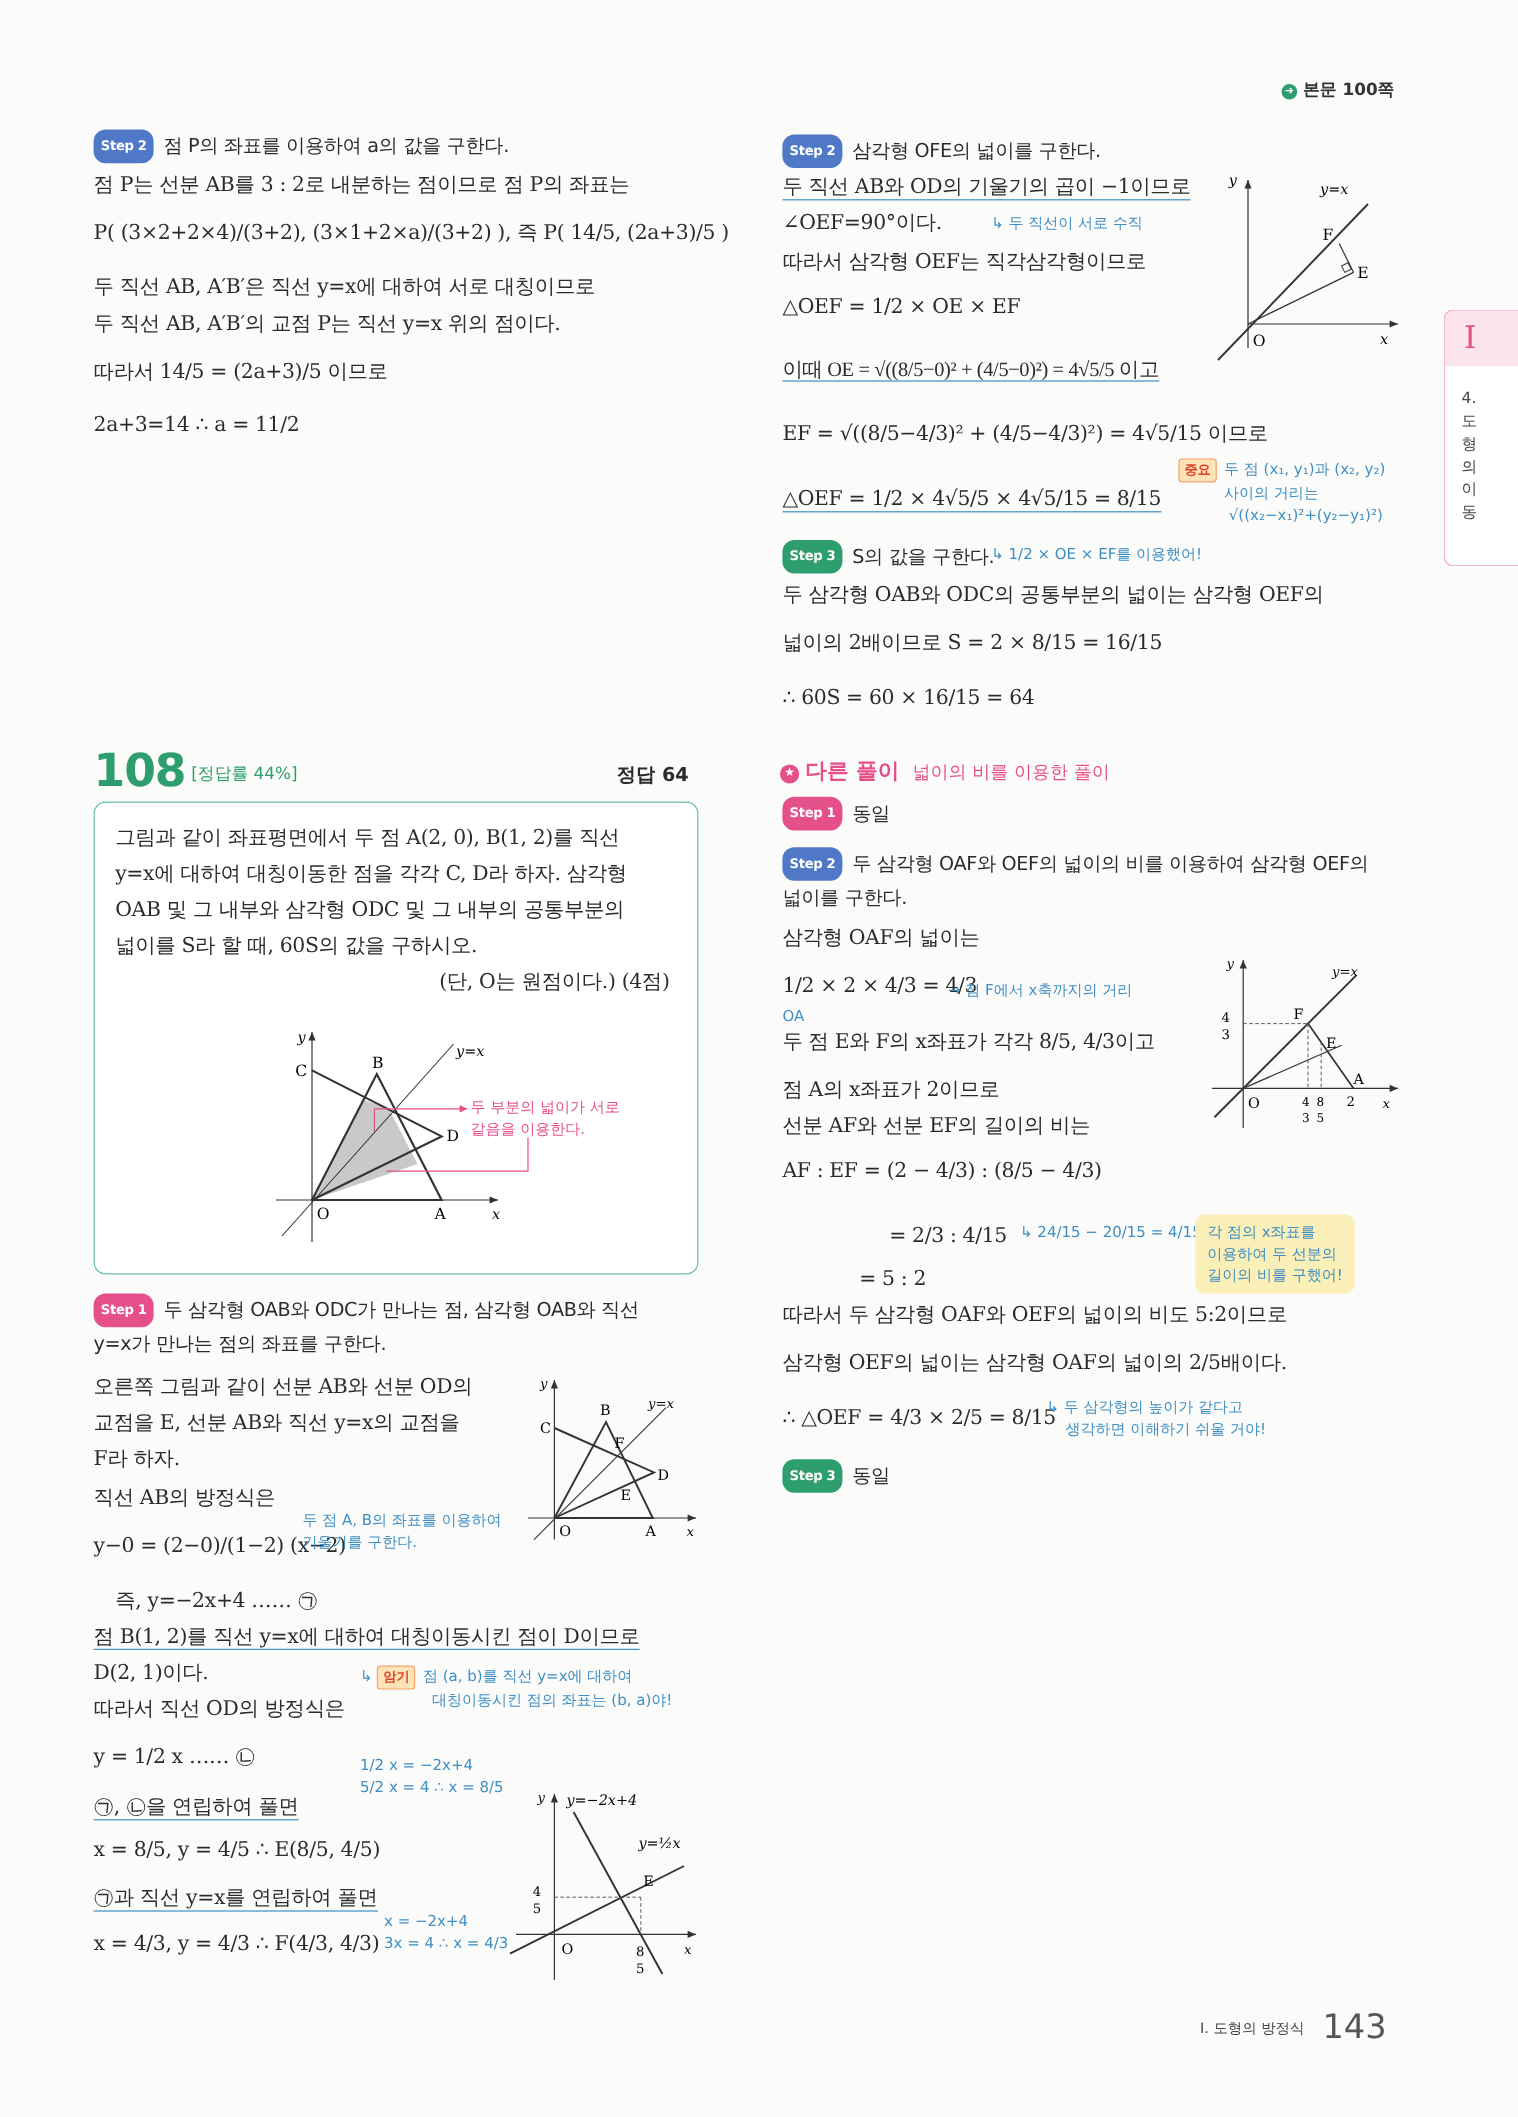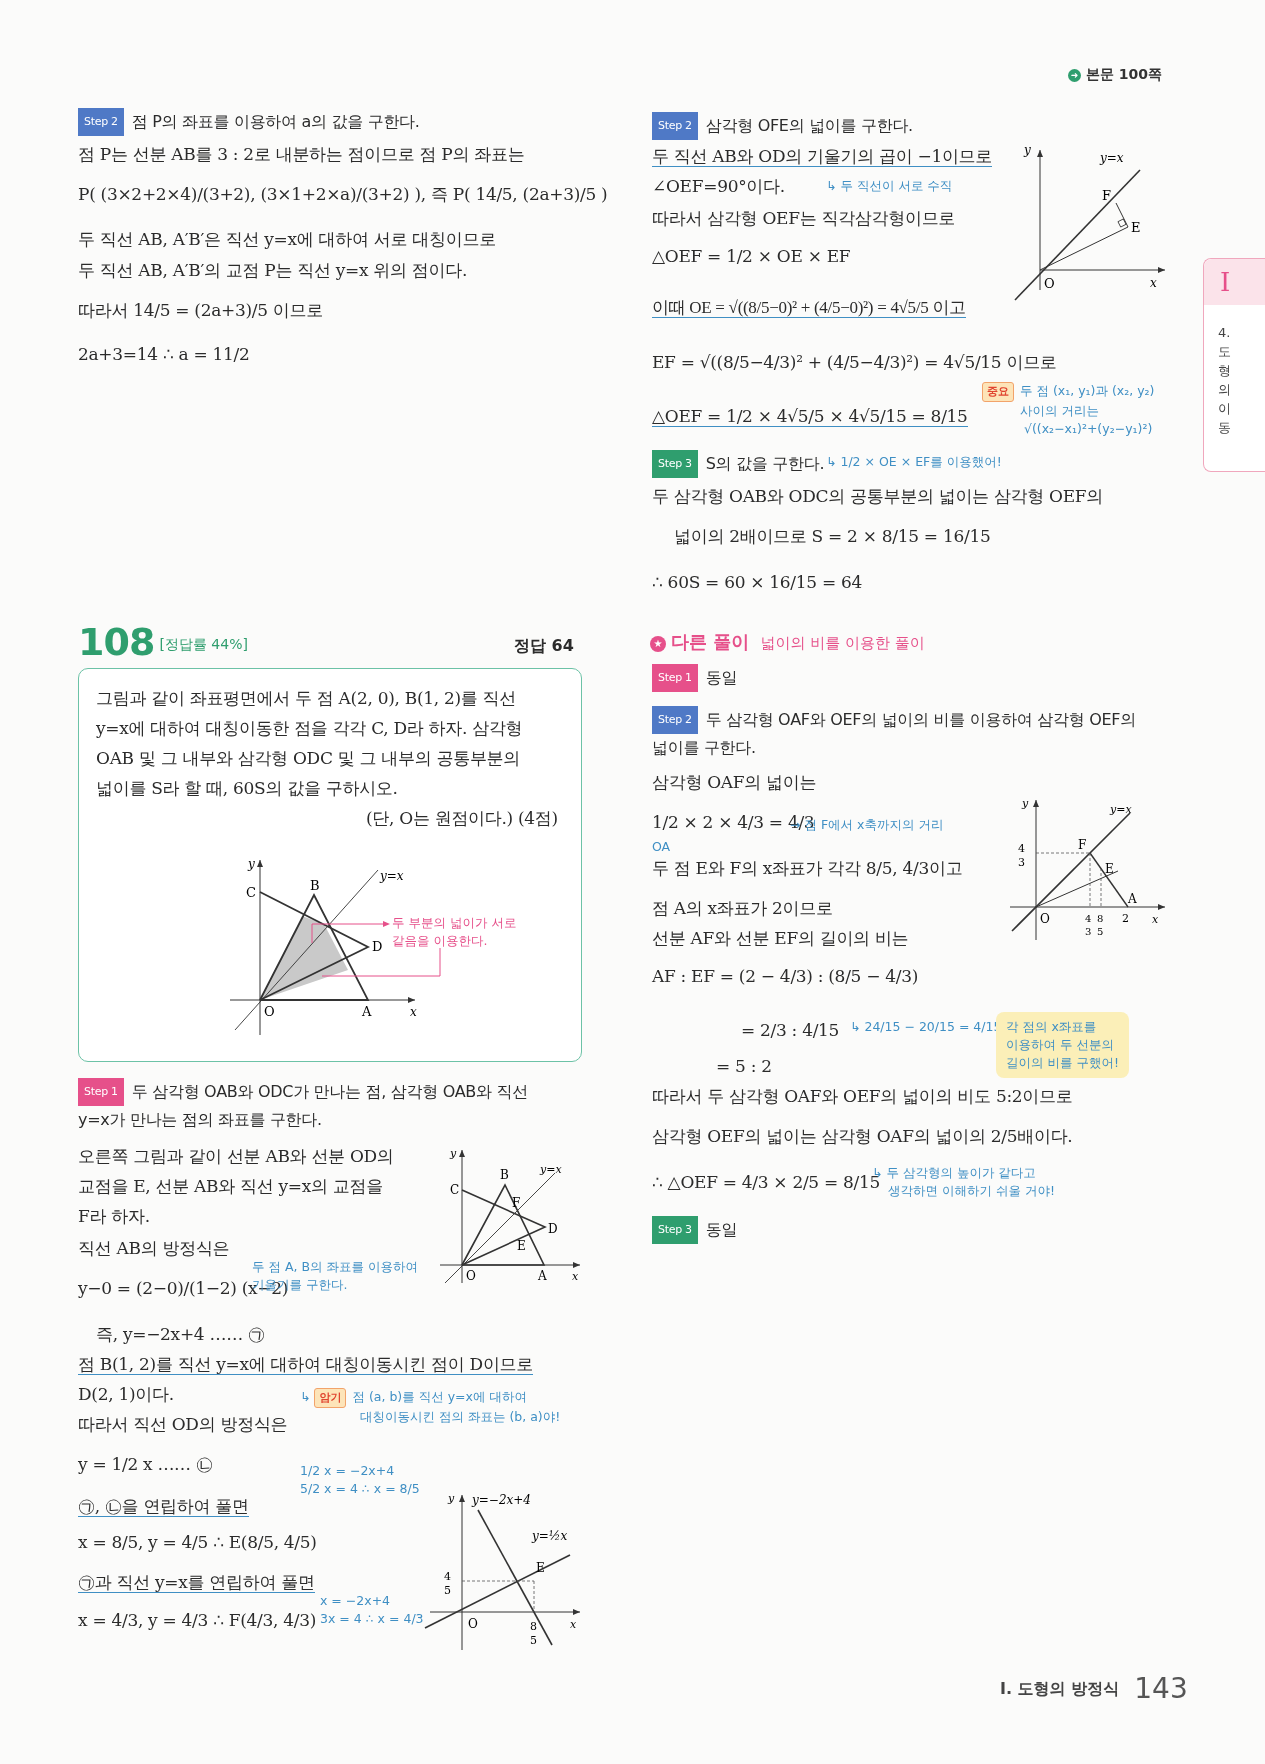--- a/index.html
+++ b/index.html
@@ -1,22 +1,22 @@
 <!DOCTYPE html>
 <html><head>
 <meta charset="utf-8">
 <style>
   html, body { margin:0; padding:0; }
   body { width:1265px; height:1764px; background:#fbfbfa; position:relative; overflow:hidden;
          font-family:"DejaVu Serif", serif; color:#2b2b2b; }
   .abs { position:absolute; }
   .sans { font-family:"DejaVu Sans", sans-serif; }
   .line { position:absolute; font-size:17px; line-height:24px; white-space:nowrap; letter-spacing:-0.3px; }
-  .badge { display:inline-block; font-family:"DejaVu Sans", sans-serif; font-size:11px; font-weight:normal;
-           color:#fff; padding:2px 6px; border-radius:0; margin-right:8px; vertical-align:2px; }
+  .badge { display:inline-block; font-family:"DejaVu Sans", sans-serif; font-size:11px; font-weight:bold;
+           color:#fff; padding:2px 6px; border-radius:10px; margin-right:8px; vertical-align:2px; }
   .b-blue { background:#4f79c6; }
   .b-pink { background:#e6508a; }
   .b-green { background:#2f9e6e; }
   .step-text { font-family:"DejaVu Sans", sans-serif; font-size:16px; }
   .note { position:absolute; font-family:"DejaVu Sans", sans-serif; font-size:12.5px; color:#3f8fc4; line-height:18px; white-space:nowrap; }
   .note-pink { color:#e6508a; }
   .u { border-bottom:1.5px solid #3f8fc4; }
   .tag { display:inline-block; font-family:"DejaVu Sans", sans-serif; font-size:11px; font-weight:bold;
          color:#e0442f; background:#fde4b8; border:1px solid #f2a36a; padding:0 4px; border-radius:3px; margin-right:6px; }
   .problem-box { position:absolute; left:78px; top:668px; width:502px; height:392px; border:1.5px solid #6cc2a6; border-radius:10px; background:#fff; }
@@ -82,21 +82,21 @@
   <text x="131" y="92" font-size="13" font-family="DejaVu Serif">E</text>
   <text x="44" y="148" font-size="13" font-family="DejaVu Serif">O</text>
   <text x="150" y="147" font-size="12" font-style="italic" font-family="DejaVu Serif">x</text>
 </svg>
 
 <div class="line" style="left:652px;top:450px;">
   <span class="badge b-green">Step 3</span><span class="step-text">S의 값을 구한다.</span>
 </div>
 <div class="note" style="left:826px;top:453px;">↳ <span>1/2 × OE × EF를 이용했어!</span></div>
 <div class="line" style="left:652px;top:484px;">두 삼각형 OAB와 ODC의 공통부분의 넓이는 삼각형 OEF의</div>
-<div class="line" style="left:652px;top:524px;margin-left:22px;">넓이의 2배이므로 S = 2 × 8/15 = 16/15</div>
+<div class="line" style="left:652px;top:524px;">넓이의 2배이므로 S = 2 × 8/15 = 16/15</div>
 <div class="line" style="left:652px;top:570px;">∴ 60S = 60 × 16/15 = 64</div>
 
 <div class="abs sans" style="left:78px;top:620px;">
   <span style="font-size:38px;font-weight:bold;color:#2f9e6e;letter-spacing:-1px;">108</span>
   <span style="font-size:14px;color:#2f9e6e;vertical-align:6px;">[정답률 44%]</span>
 </div>
 <div class="abs sans" style="left:514px;top:636px;font-size:16px;font-weight:bold;">정답 64</div>
 
 <div class="problem-box"></div>
 <div class="line" style="left:96px;top:686px;">그림과 같이 좌표평면에서 두 점 A(2, 0), B(1, 2)를 직선</div>
@@ -262,15 +262,15 @@
   <text x="40" y="128" font-size="12" font-family="DejaVu Serif">O</text>
   <text x="85" y="127" font-size="10" font-family="DejaVu Serif">4</text>
   <text x="85" y="140" font-size="10" font-family="DejaVu Serif">3</text>
   <text x="97" y="127" font-size="10" font-family="DejaVu Serif">8</text>
   <text x="97" y="140" font-size="10" font-family="DejaVu Serif">5</text>
   <text x="122" y="127" font-size="11" font-family="DejaVu Serif">2</text>
   <text x="152" y="128" font-size="11" font-style="italic" font-family="DejaVu Serif">x</text>
 </svg>
 
 <div class="abs sans" style="left:1000px;top:1672px;">
-  <span style="font-size:16px;color:#444;vertical-align:4px;font-weight:bold;">I. 도형의 방정식</span>
+  <span style="font-size:12px;color:#444;vertical-align:4px;">I. 도형의 방정식</span>
   <span style="font-size:28px;color:#555;margin-left:10px;">143</span>
 </div>
 
 </body></html>

